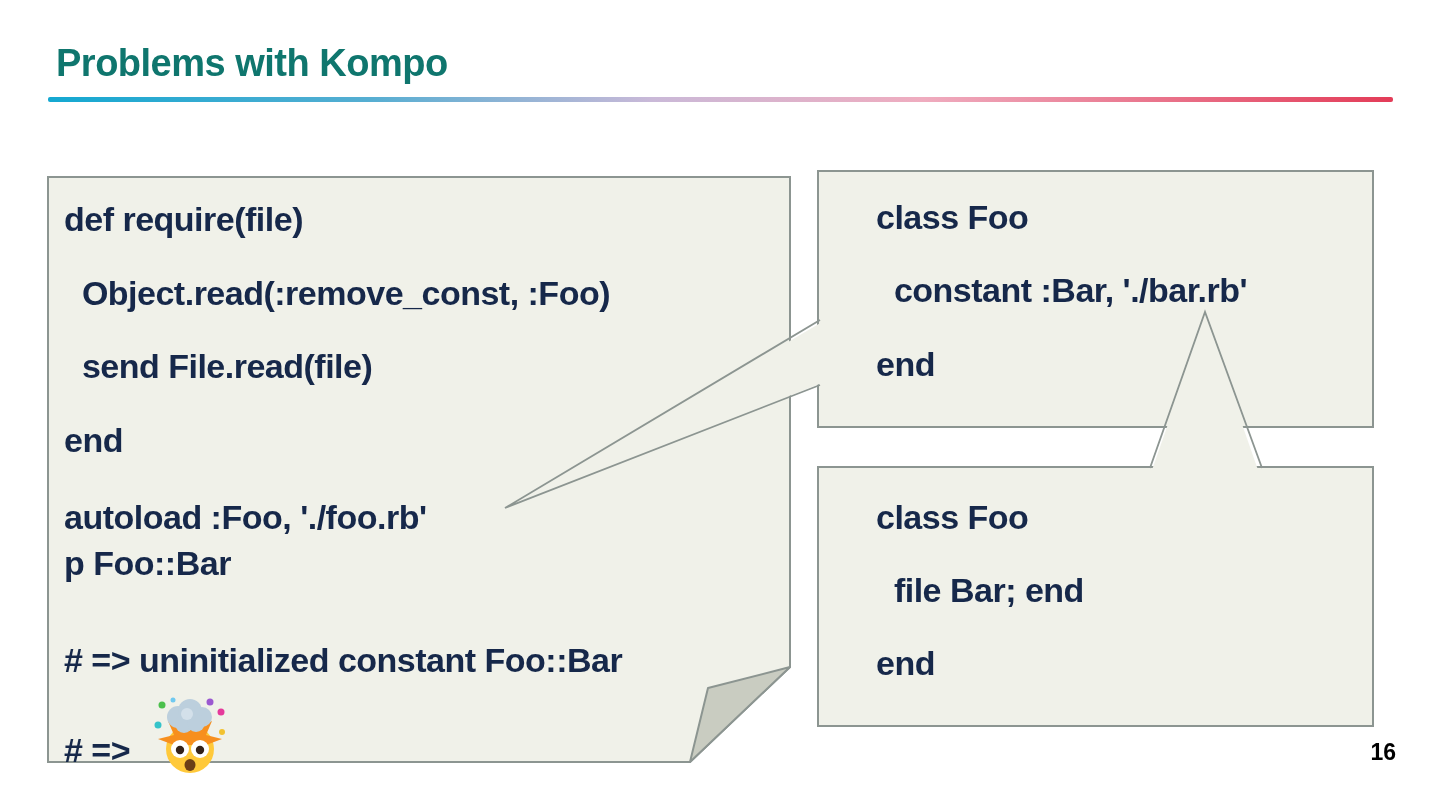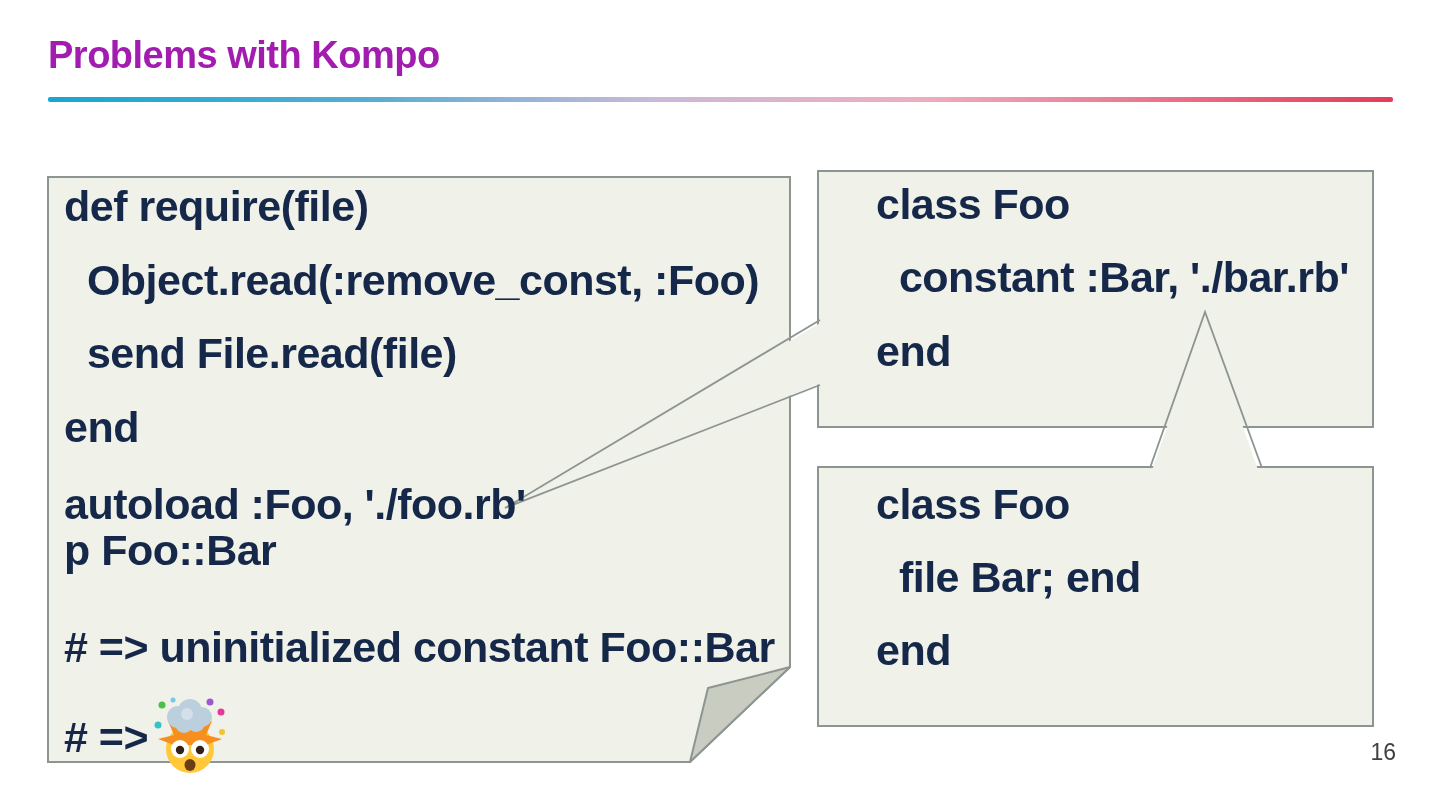--- a/index.html
+++ b/index.html
@@ -1,42 +1,42 @@
 <!DOCTYPE html>
 <html><head>
 <meta charset="utf-8">
 <style>
   html,body{margin:0;padding:0;background:#ffffff;}
   .slide{
     position:relative;width:1440px;height:810px;background:#ffffff;overflow:hidden;
     font-family:"Liberation Sans","DejaVu Sans",sans-serif;color:#16284a;
   }
   .title{
-    position:absolute;left:48px;top:34px;margin:0;
-    font-size:38px;font-weight:700;letter-spacing:-0.5px;color:#a21caf;
+    position:absolute;left:48px;top:34px;margin:8px;
+    font-size:38px;font-weight:700;letter-spacing:-0.5px;color:#0f766e;
   }
   .title-rule{
     position:absolute;left:48px;top:97px;width:1345px;height:5px;border-radius:2px;
     background:linear-gradient(90deg,#14a8d1 0%,#56aed2 24%,#cab9d8 45%,#efacbf 65%,#e33c58 100%);
   }
   .shapes{position:absolute;left:0;top:0;}
   .bubble{fill:#f0f1e9;stroke:#8c9591;stroke-width:2;}
   .tail-fill{fill:#f0f1e9;stroke:none;}
   .tail-line{fill:none;stroke:#8c9591;stroke-width:1.8;}
   .flap{fill:#c9ccc1;stroke:#8c9591;stroke-width:2;stroke-linejoin:round;}
   .code-line{
     position:absolute;white-space:pre;line-height:40px;height:40px;
-    font-size:43px;font-weight:700;letter-spacing:-0.5px;color:#16284a;
+    font-size:34px;font-weight:700;letter-spacing:-0.5px;color:#16284a;margin-top:13px;
   }
   .left-code .code-line{left:64px;}
   .right-code .code-line{left:876px;}
   .emoji{position:absolute;left:152px;top:697px;}
   .page-number{
     position:absolute;left:1352px;top:739px;width:44px;text-align:right;
-    font-size:23px;font-weight:400;color:#404040;
+    font-size:23px;font-weight:700;color:#000000;
   }
 </style>
 </head>
 <body>
 
 <div class="slide">
 
   <h1 class="title">Problems with Kompo</h1>
   <div class="title-rule"></div>
 

